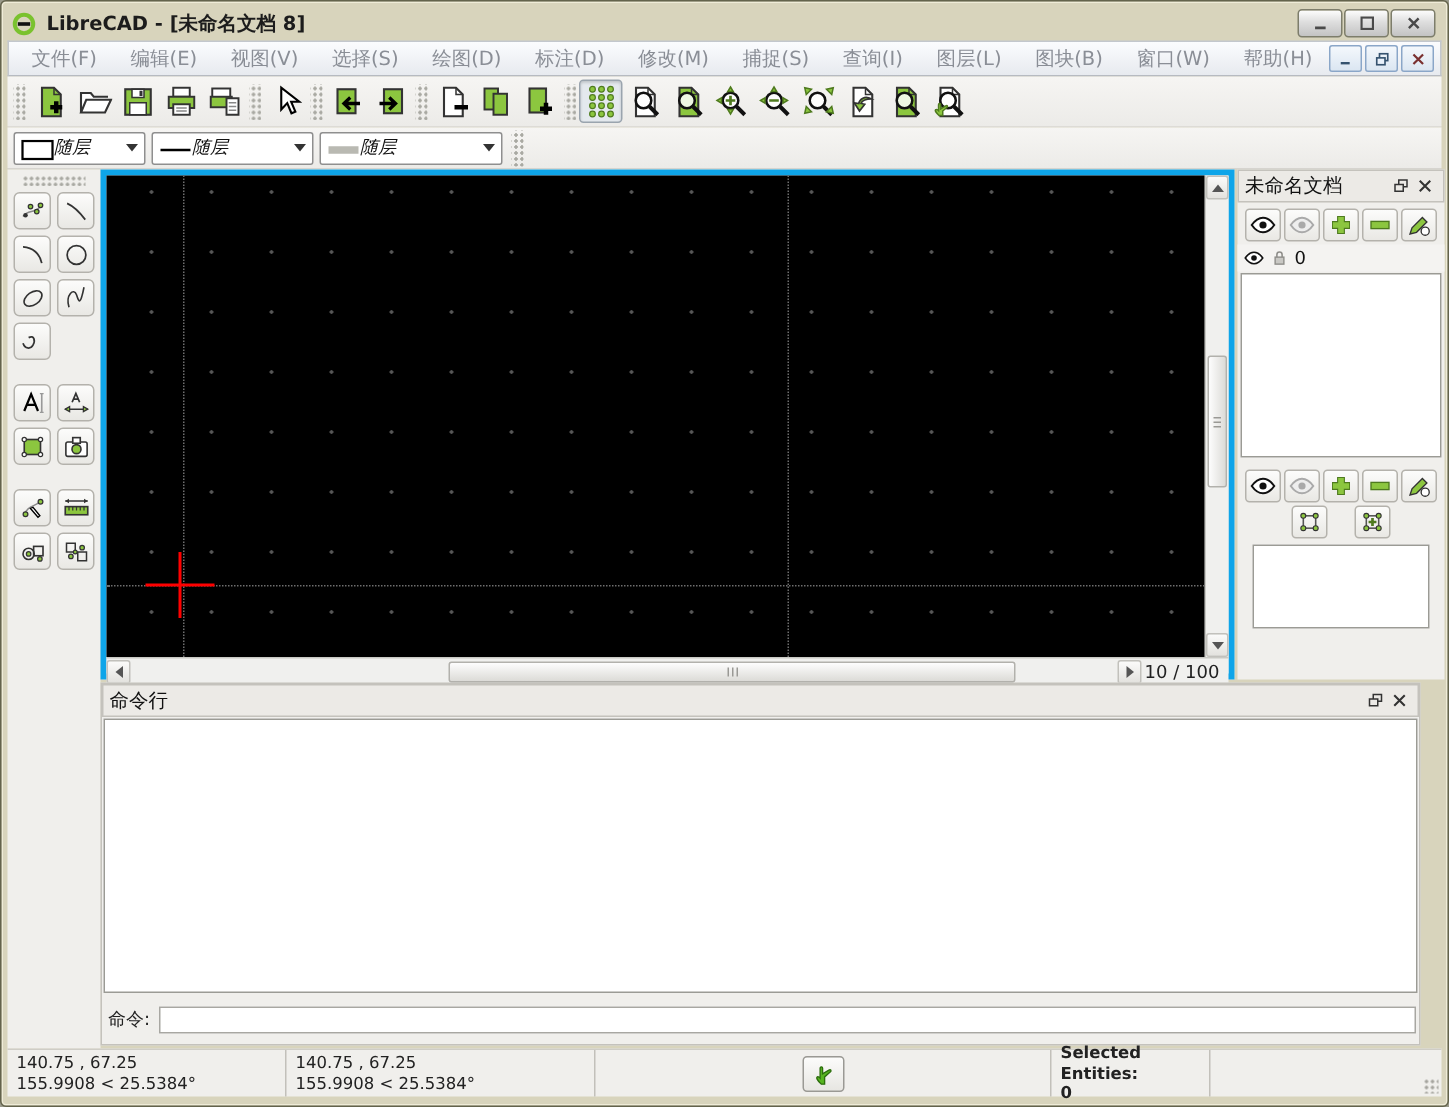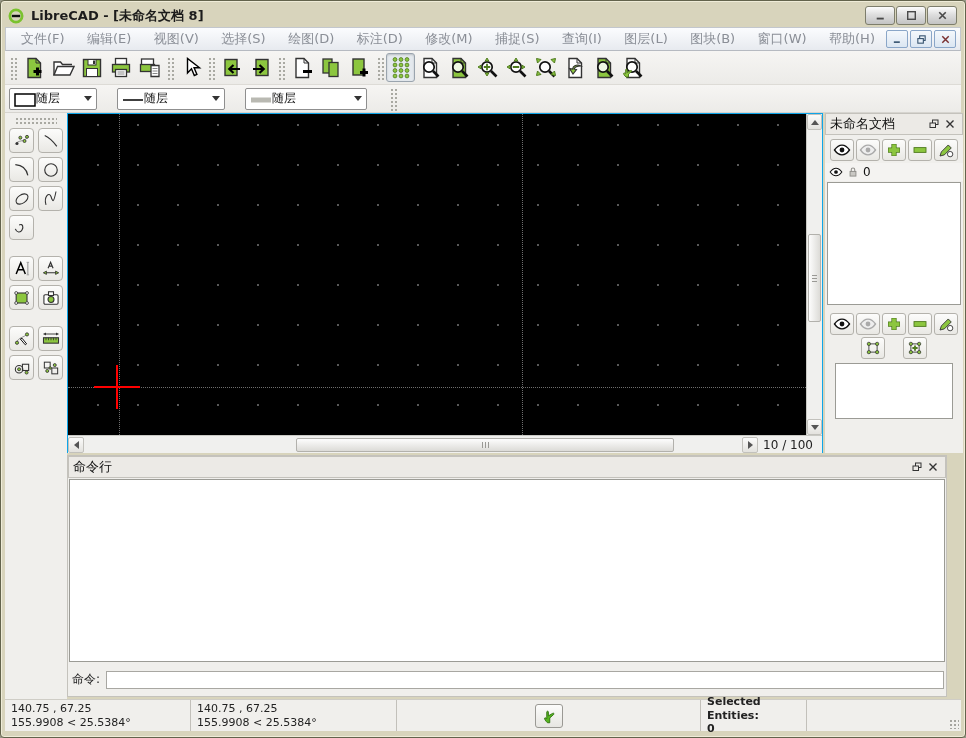--- a/index.html
+++ b/index.html
@@ -40,21 +40,21 @@
   .tb-handle{ width:8px; height:24px; margin:0 2px;
     background-image:radial-gradient(#a9a9a2 1px, transparent 1.3px);
     background-size:4px 4px; background-position:1px 1px; }
   .tb-group{ display:flex; align-items:center; }
   .tbtn{ width:29px; height:29px; border:1px solid transparent; border-radius:3px;
     display:flex; align-items:center; justify-content:center; cursor:default; }
   .tbtn svg{ width:24px; height:24px; }
   .tbtn.pressed{ border:1px solid #9aa4ae; background:#e4e9ee; box-shadow:inset 0 1px 2px rgba(0,0,0,.18); }
 
   
-  .toolbar-pen{ height:28px; padding:2px 4px; border-bottom:1px solid #d6d4cf; gap:20px; }
+  .toolbar-pen{ height:28px; padding:2px 4px; border-bottom:1px solid #d6d4cf; gap:4px;font-style:italic; }
   .combo{ height:22px; background:#fff; border:1px solid #8f8f8f; border-radius:2px;
     display:flex; align-items:center; padding:0 4px; gap:4px; font-size:12px; color:#111; }
   .combo .cicon{ width:18px; height:12px; }
   .combo .clabel{ flex:1; white-space:nowrap; }
   .combo .arrow{ width:0; height:0; border-left:4px solid transparent; border-right:4px solid transparent;
     border-top:5px solid #333; margin-left:2px; }
 
   
   .mainarea{ flex:1; display:grid; grid-template-columns:62px 1fr; grid-template-rows:340px 1fr; }
   .lefttools{ grid-row:1 / span 2; background:#f0efec; padding-top:4px; }
@@ -62,21 +62,21 @@
     background-image:radial-gradient(#a9a9a2 1px, transparent 1.3px);
     background-size:4px 4px; }
   .lt-grid{ display:flex; flex-direction:column; align-items:center; gap:4px; }
   .lt-row{ display:flex; gap:4px; }
   .lt-btn{ width:25px; height:25px; border:1px solid #b4b2ac; border-radius:4px;
     background:linear-gradient(#fcfcfb,#e9e8e4); display:flex; align-items:center; justify-content:center; }
   .lt-btn svg{ width:20px; height:20px; }
   .lt-gap{ height:8px; }
 
   .viewwrap{ display:flex; }
-  .viewport{ width:756px; display:flex; flex-direction:column; border:1px solid #0ea5e9; background:#f0f0ee; }
+  .viewport{ width:756px; display:flex; flex-direction:column; border:4px solid #0ea5e9; background:#f0f0ee; }
   .canvas-row{ display:flex; height:321px; }
   .canvas{ position:relative; width:739px; height:321px; background:#000;
     background-image:radial-gradient(#585858 1px, transparent 1.4px);
     background-size:40px 40px; background-position:10px 31px; overflow:hidden; }
   .metag-v{ position:absolute; top:0; bottom:0; width:0; border-left:1px dotted #6e6e6e; }
   .metag-h{ position:absolute; left:0; right:0; height:0; border-top:1px dotted #6e6e6e; }
   .cross-h,.cross-v{ position:absolute; background:#f00; }
   .cross-h{ width:46px; height:2px; }
   .cross-v{ width:2px; height:44px; }
 

